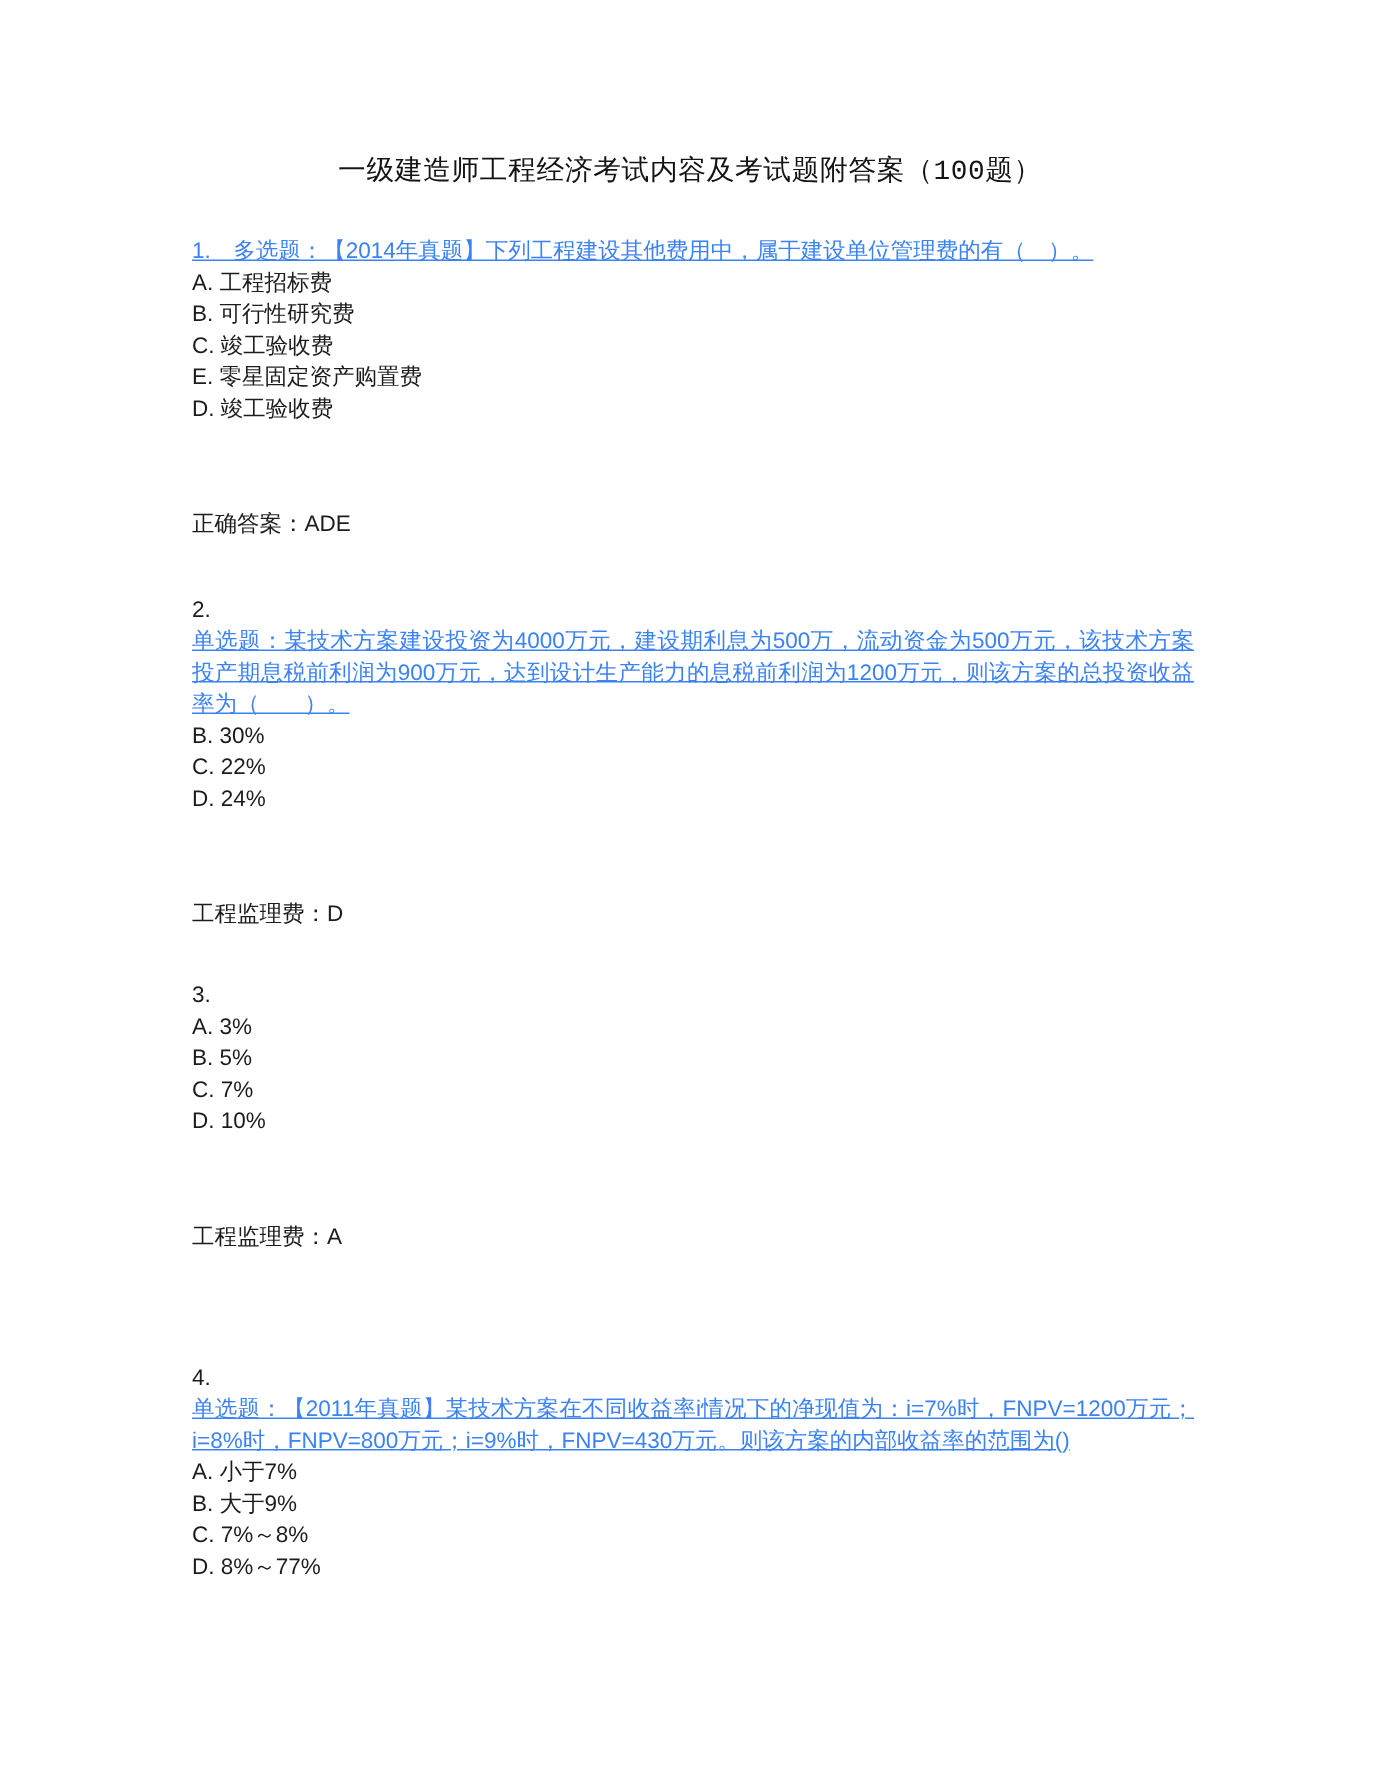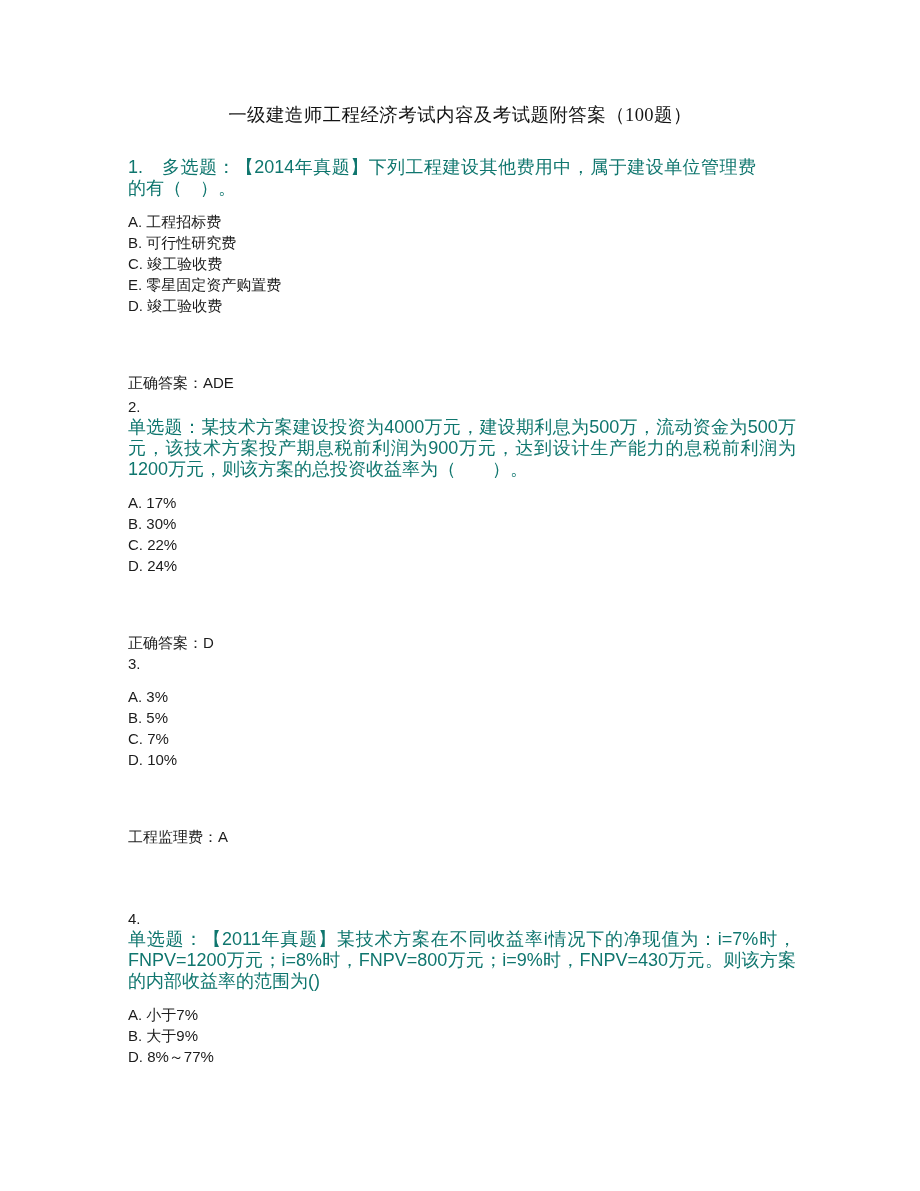--- a/index.html
+++ b/index.html
@@ -27,50 +27,51 @@
     background: #ffffff;
   }
 
   
   .doc-title {
     position: absolute;
     left: 0;
     top: 103px;
     width: 920px;
     text-align: center;
-    font-family: Liberation Serif, serif;
+    font-family: Liberation Mono, monospace;
     font-size: 18.5px;
     line-height: 24px;
     letter-spacing: 0.4px;
     color: #141414;
     white-space: nowrap;
   }
 
   
   .qblock {
     position: absolute;
     left: 128px;
   }
 
   .q-num {
     font-size: 15px;
     line-height: 21px;
     color: #1c1c1c;
   }
 
   .q-stem {
-    font-size: 18px;
+    font-size: 15px;
     line-height: 21px;
-    color: #0f766e;
+    color: #3b82f6;
     text-align: justify;
     text-justify: inter-ideograph;
+    text-decoration: underline;
   }
 
   .q-options {
-    margin-top: 12px;
+    margin-top: 0;
   }
   .q-option {
     font-size: 15px;
     line-height: 21px;
     color: #1c1c1c;
     white-space: nowrap;
   }
 
   .q-answer {
     font-size: 15px;
@@ -103,44 +104,44 @@
       <div class="q-option">D. 竣工验收费</div>
     </div>
     <div class="gap-lg"></div>
     <div class="q-answer">正确答案：ADE</div>
   </div>
 
   <div class="qblock w-wide" style="top:396px;">
     <div class="q-num">2.</div>
     <div class="q-stem">单选题：某技术方案建设投资为4000万元，建设期利息为500万，流动资金为500万元，该技术方案投产期息税前利润为900万元，达到设计生产能力的息税前利润为1200万元，则该方案的总投资收益率为（　　）。</div>
     <div class="q-options">
-      <div class="q-option">A. 17%</div>
       <div class="q-option">B. 30%</div>
       <div class="q-option">C. 22%</div>
       <div class="q-option">D. 24%</div>
     </div>
     <div class="gap-lg"></div>
-    <div class="q-answer">正确答案：D</div>
+    <div class="q-answer">工程监理费：D</div>
   </div>
 
   <div class="qblock w-wide" style="top:653px;">
     <div class="q-num">3.</div>
     <div class="q-options">
       <div class="q-option">A. 3%</div>
       <div class="q-option">B. 5%</div>
       <div class="q-option">C. 7%</div>
       <div class="q-option">D. 10%</div>
     </div>
     <div class="gap-lg"></div>
     <div class="q-answer">工程监理费：A</div>
   </div>
 
   <div class="qblock w-wide" style="top:908px;">
     <div class="q-num">4.</div>
     <div class="q-stem">单选题：【2011年真题】某技术方案在不同收益率i情况下的净现值为：i=7%时，FNPV=1200万元；i=8%时，FNPV=800万元；i=9%时，FNPV=430万元。则该方案的内部收益率的范围为()</div>
     <div class="q-options">
       <div class="q-option">A. 小于7%</div>
       <div class="q-option">B. 大于9%</div>
+      <div class="q-option">C. 7%～8%</div>
       <div class="q-option">D. 8%～77%</div>
     </div>
   </div>
 
 </div>
 
 </body></html>

